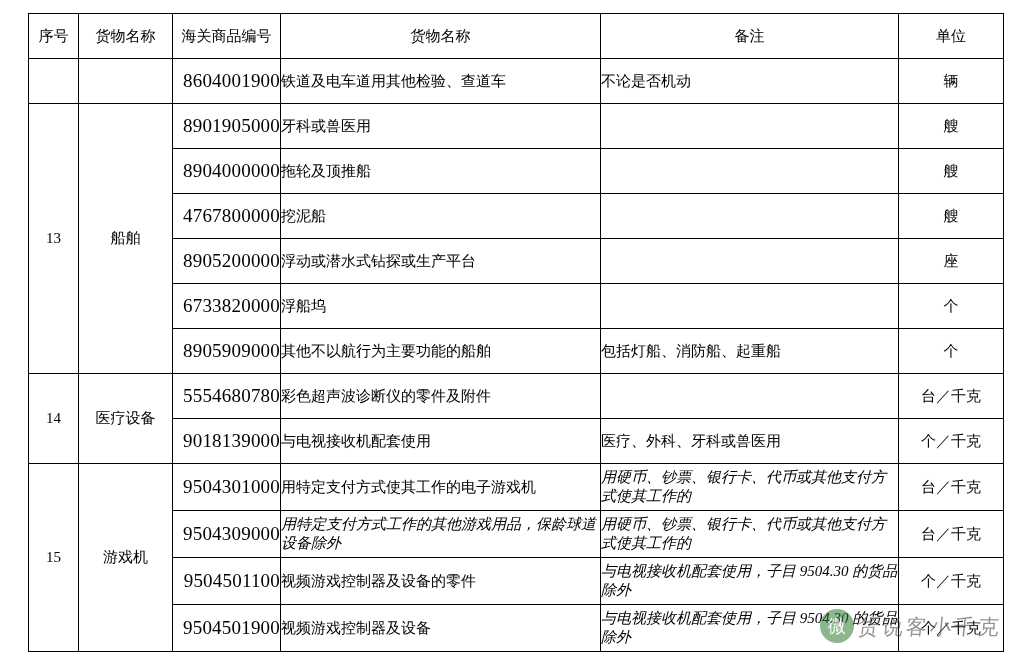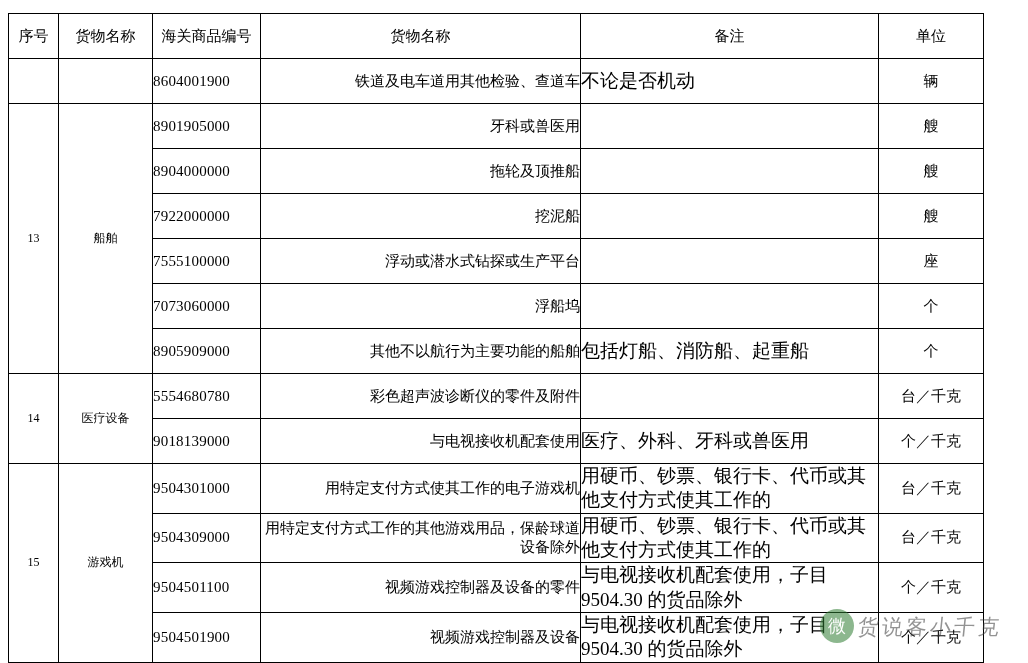--- a/index.html
+++ b/index.html
@@ -10,21 +10,21 @@
   body {
     width: 1028px;
     height: 663px;
     font-family: "Liberation Serif", "DejaVu Serif", serif;
     color: #000000;
     position: relative;
     overflow: hidden;
   }
   .sheet {
     position: absolute;
-    left: 8px;
+    left: 28px;
     top: 13px;
     width: 975px;
   }
   table.goods-table {
     border-collapse: collapse;
     table-layout: fixed;
     width: 975px;
     font-size: 15px;
   }
   table.goods-table td,
@@ -48,48 +48,49 @@
   }
   .cell-center {
     text-align: center;
     line-height: 1.35;
   }
   .row-std td { height: 44px; }
   .row-tall td { height: 46px; }
 
   .seq-cell, .kind-cell {
     text-align: center;
-    font-size: 12px;
+    font-size: 15px;
   }
   .code-cell {
-    text-align: left;
+    text-align: right;
     padding-left: 10px;
-    font-size: 15px;
+    font-size: 19px;
     letter-spacing: 0.2px;
     margin-top: 44px;
   }
   .name-cell {
-    text-align: right;
+    text-align: left;
     padding-left: 8px;
     padding-right: 4px;
     font-size: 15px;
   }
   .remark-cell {
     text-align: left;
     padding-left: 8px;
     padding-right: 4px;
-    font-size: 19px;
+    font-size: 15px;
     margin-left: 42px;
   }
   .unit-cell {
     text-align: center;
     font-size: 15px;
   }
   .two-line {
     line-height: 1.28;
+    font-style: italic;
   }
   
   .watermark {
     position: absolute;
     right: 18px;
     bottom: 8px;
     width: 190px;
     height: 54px;
     pointer-events: none;
     opacity: 0.55;
@@ -165,33 +166,33 @@
         <td class="remark-cell"></td>
         <td class="unit-cell">艘</td>
       </tr>
       <tr class="row-std">
         <td class="code-cell">8904000000</td>
         <td class="name-cell">拖轮及顶推船</td>
         <td class="remark-cell"></td>
         <td class="unit-cell">艘</td>
       </tr>
       <tr class="row-std">
-        <td class="code-cell">7922000000</td>
+        <td class="code-cell">4767800000</td>
         <td class="name-cell">挖泥船</td>
         <td class="remark-cell"></td>
         <td class="unit-cell">艘</td>
       </tr>
       <tr class="row-std">
-        <td class="code-cell">7555100000</td>
+        <td class="code-cell">8905200000</td>
         <td class="name-cell">浮动或潜水式钻探或生产平台</td>
         <td class="remark-cell"></td>
         <td class="unit-cell">座</td>
       </tr>
       <tr class="row-std">
-        <td class="code-cell">7073060000</td>
+        <td class="code-cell">6733820000</td>
         <td class="name-cell">浮船坞</td>
         <td class="remark-cell"></td>
         <td class="unit-cell">个</td>
       </tr>
       <tr class="row-std">
         <td class="code-cell">8905909000</td>
         <td class="name-cell">其他不以航行为主要功能的船舶</td>
         <td class="remark-cell">包括灯船、消防船、起重船</td>
         <td class="unit-cell">个</td>
       </tr>

